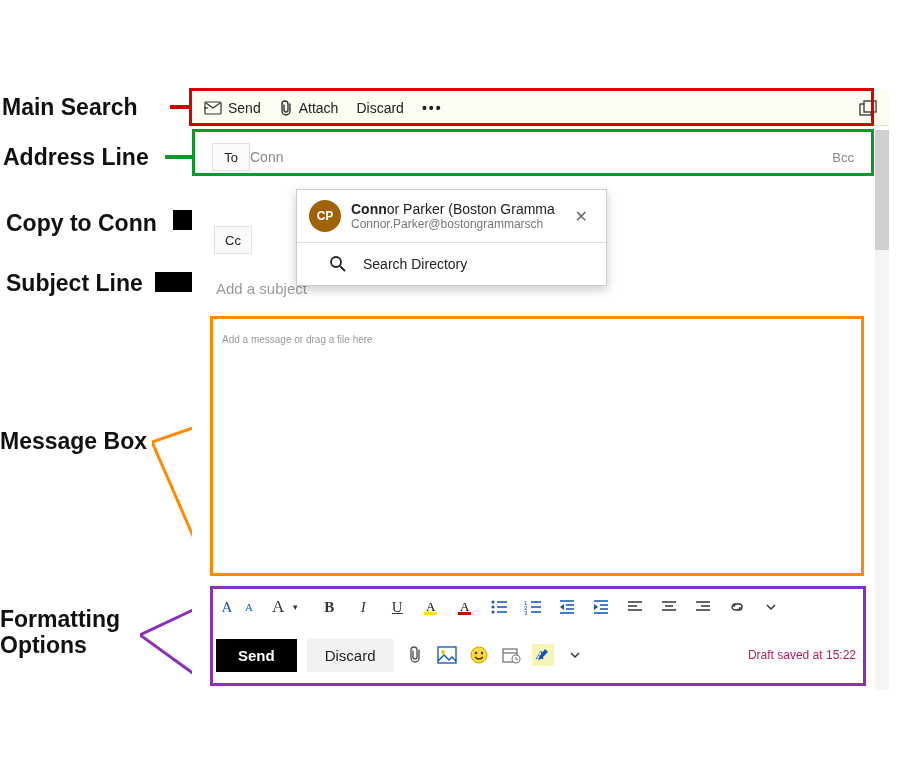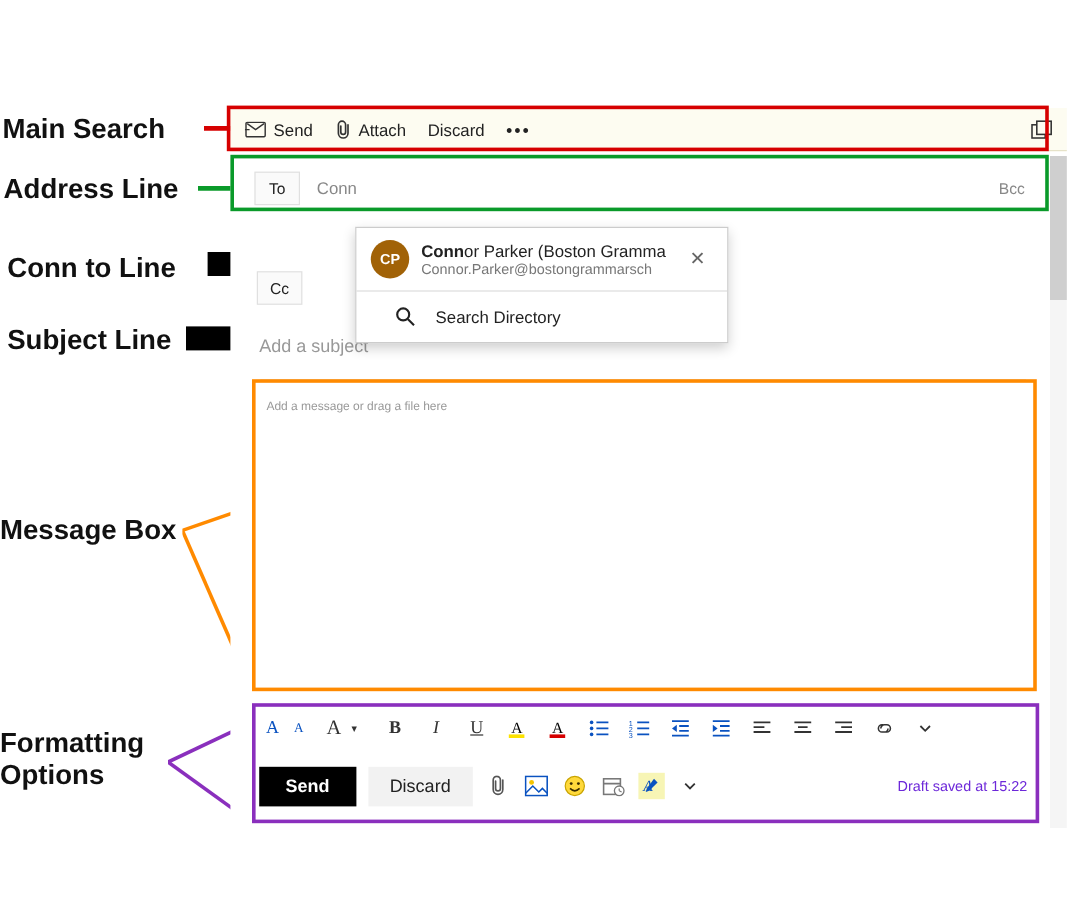--- a/index.html
+++ b/index.html
@@ -11,53 +11,53 @@
 .box{position:absolute;border:3px solid;}
 .box-red{border-color:#d60000;}
 .box-green{border-color:#0a9a2a;}
 .box-orange{border-color:#ff8a00;}
 .box-purple{border-color:#8a2fbd;}
 .pane{position:absolute;left:192px;top:90px;width:697px;height:610px;background:#fff;}
 .toolbar{position:absolute;left:0;top:0;width:100%;height:36px;background:#fdfcf1;border-bottom:1px solid #e6e2c8;display:flex;align-items:center;padding:0 12px;gap:18px;font-size:14px;}
 .toolbar .itm{display:flex;align-items:center;gap:6px;cursor:pointer;}
 .toolbar .spacer{flex:1;}
 .addr{position:absolute;left:20px;width:642px;height:34px;display:flex;align-items:center;}
-.to-btn{width:38px;height:28px;background:#fafafa;border:1px solid #e0e0e0;font-size:13px;display:flex;align-items:center;justify-content:center;margin-right:14px;cursor:pointer;}
+.to-btn{width:38px;height:28px;background:#fafafa;border:1px solid #e0e0e0;font-size:13px;display:flex;align-items:center;justify-content:center;margin-right:0;cursor:pointer;}
 .addr input{flex:1;border:none;outline:none;font-size:14px;color:#888;}
 .addr .bcc{color:#888;font-size:13px;cursor:pointer;margin-left:8px;}
 .cc-row{position:absolute;left:22px;top:136px;width:640px;height:28px;}
 .subj{position:absolute;left:24px;top:190px;width:640px;height:22px;color:#999;font-size:15px;cursor:text;}
 .msgbox{position:absolute;left:26px;top:238px;width:634px;height:236px;color:#999;font-size:10px;padding:6px 4px;cursor:text;}
 .suggest{position:absolute;left:296px;top:189px;width:311px;border:1px solid #ccc;box-shadow:0 4px 10px rgba(0,0,0,.2);background:#fff;z-index:10;}
 .row1{display:flex;align-items:center;padding:10px 12px;gap:10px;}
 .avatar{width:32px;height:32px;border-radius:50%;background:#a16207;color:#fff;font-size:12px;font-weight:700;display:flex;align-items:center;justify-content:center;}
 .person{flex:1;overflow:hidden;}
 .pname{font-size:14px;white-space:nowrap;overflow:hidden;text-overflow:clip;}
 .pemail{font-size:12px;color:#777;white-space:nowrap;overflow:hidden;}
 .xbtn{color:#666;font-size:16px;cursor:pointer;padding:2px 6px;}
 .row2{border-top:1px solid #ddd;display:flex;align-items:center;gap:16px;padding:12px 32px;cursor:pointer;}
 .fmtbar{position:absolute;left:24px;top:500px;width:640px;height:34px;display:flex;align-items:center;gap:12px;color:#333;}
 .fmtbar span{display:inline-flex;align-items:center;justify-content:center;min-width:22px;height:22px;cursor:pointer;font-size:15px;}
 .btnrow{position:absolute;left:24px;top:548px;width:640px;height:34px;display:flex;align-items:center;gap:10px;}
 .send-btn{background:#000;color:#fff;border:none;padding:8px 22px;font-size:15px;font-weight:600;cursor:pointer;}
 .discard-btn{background:#f2f2f2;color:#222;border:none;padding:8px 18px;font-size:15px;cursor:pointer;}
 .icn{width:22px;height:22px;display:inline-flex;align-items:center;justify-content:center;cursor:pointer;}
-.draft{margin-left:auto;color:#6d28d9;font-size:12px;}
+.draft{margin-left:auto;color:#be185d;font-size:12px;}
 .hl{background:#f7f5b5;}
 .scroll{position:absolute;top:55px;right:0;width:14px;height:640px;background:#f5f5f5;}
 .scroll .thumb{position:absolute;top:0;width:100%;height:120px;background:#cfcfcf;}
 svg{display:block;}
 .divider{position:absolute;left:25px;top:226px;width:638px;border-top:1px solid #e0e0e0;}
 </style>
 </head>
 <body>
 
 <div class="annot" style="left:2px;top:94px;">Main Search</div>
 <div class="annot" style="left:3px;top:144px;">Address Line</div>
-<div class="annot" style="left:6px;top:210px;">Conn to Line</div>
+<div class="annot" style="left:6px;top:210px;">Copy to Conn</div>
 <div class="annot" style="left:6px;top:270px;">Subject Line</div>
 <div class="annot" style="left:0px;top:428px;">Message Box</div>
 <div class="annot" style="left:0px;top:606px;white-space:pre-line;line-height:1.15;">Formatting
 Options</div>
 
 <div class="arrow small" style="left:173px;top:210px;width:42px;"></div>
 <div class="arrow small" style="left:155px;top:272px;width:42px;"></div>
 
 <svg style="position:absolute;left:170px;top:105px;" width="25" height="4">
     <line x1="0" y1="2" x2="25" y2="2" stroke="#d60000" stroke-width="6"></line>

